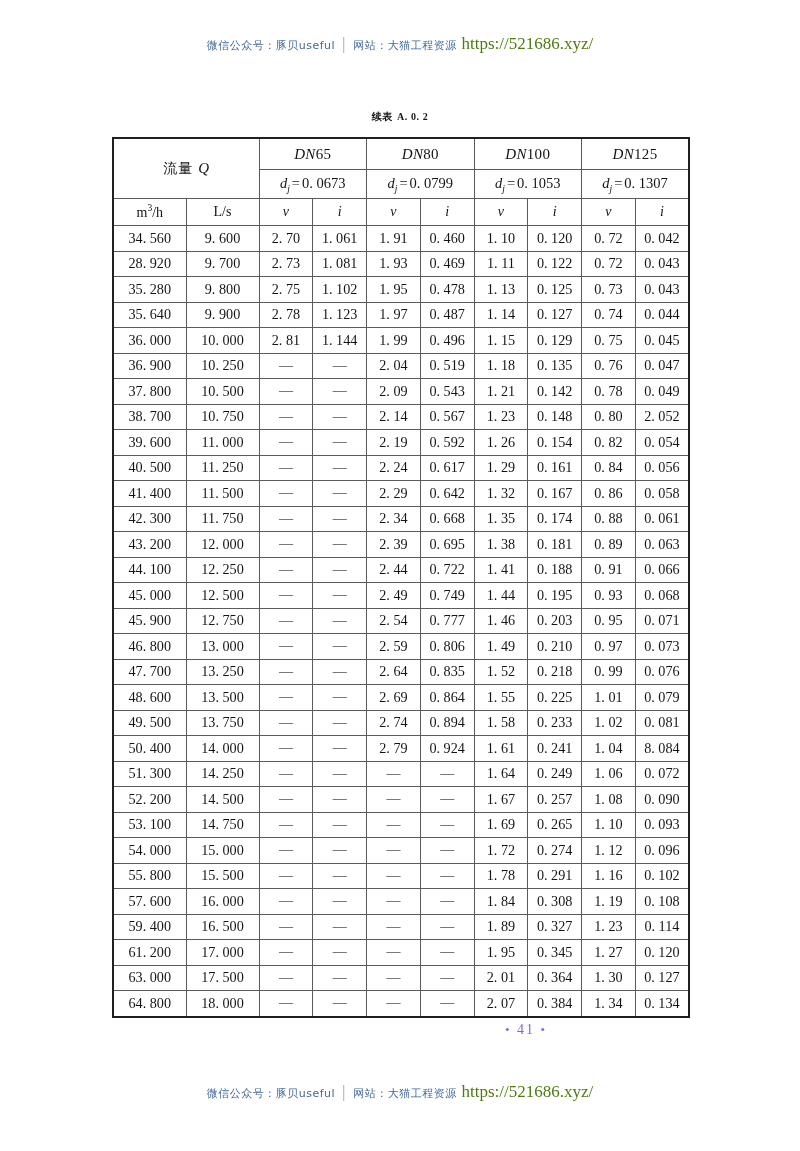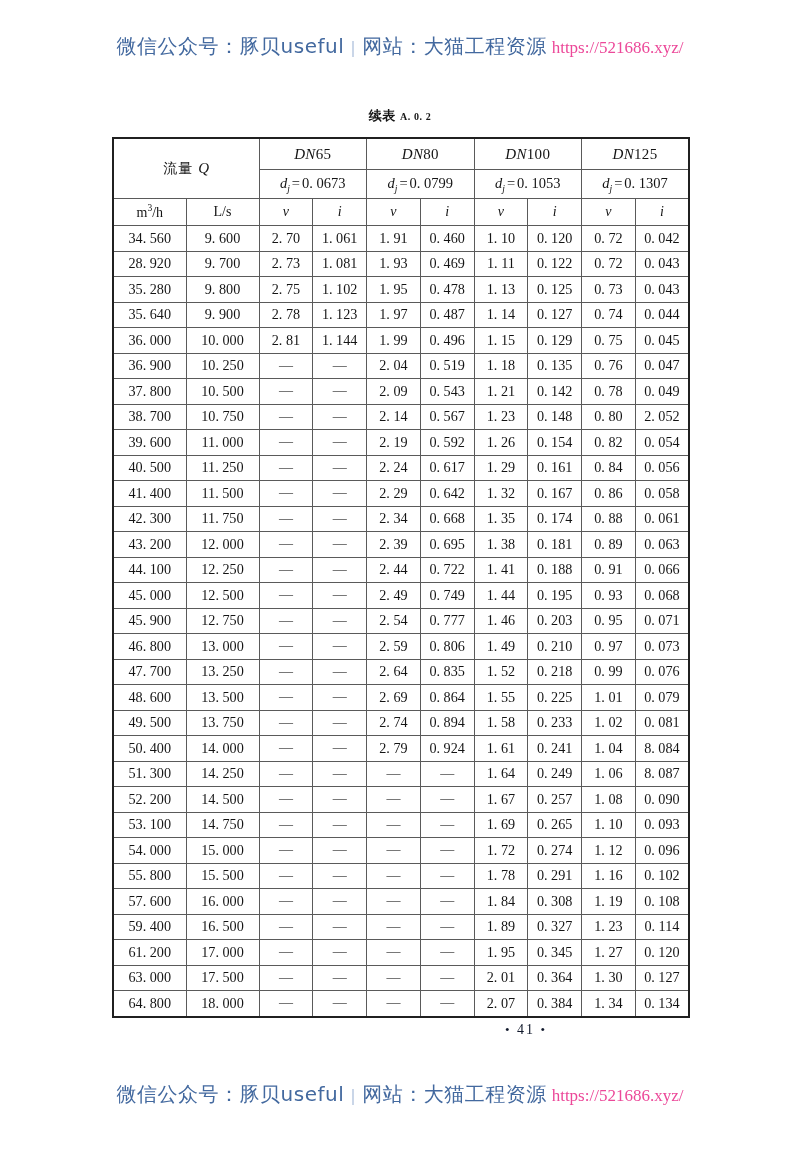--- a/index.html
+++ b/index.html
@@ -26,49 +26,49 @@
     letter-spacing: 0.5px;
     white-space: nowrap;
     color: #4a73b8;
     user-select: none;
   }
   .watermark-top { top: 33px; }
   .watermark-bottom { top: 1081px; }
   .wm-cn {
     color: #43699f;
     font-family: "DejaVu Sans", "Liberation Sans", sans-serif;
-    font-size: 20px;
+    font-size: 11px;
   }
   .wm-sep {
     color: #8fa9cf;
     padding: 0 7px;
     font-weight: 300;
   }
   .wm-url {
-    color: #ec4899;
+    color: #4d7c0f;
     font-family: "Liberation Serif", "DejaVu Serif", serif;
     font-size: 17px;
     letter-spacing: 0px;
   }
 
   
   .table-title {
     position: absolute;
     left: 0;
     top: 107px;
     width: 800px;
     text-align: center;
     font-size: 15px;
     font-weight: bold;
     letter-spacing: 0.6px;
     color: #151515;
   }
   .table-title .tt-cn {
     font-family: Liberation Serif, serif;
-    font-size: 13px;
+    font-size: 10px;
   }
   .table-title .tt-num {
     font-family: "Liberation Serif", "DejaVu Serif", serif;
     font-size: 10px;
     margin-left: 4px;
   }
 
   
   .tbl-wrap {
     position: absolute;
@@ -123,21 +123,21 @@
   col.c-n    { width: 53.75px; }
 
   
   .page-num {
     position: absolute;
     top: 1022px;
     left: 0;
     width: 800px;
     text-align: center;
     font-size: 14px;
-    color: #0f172a;
+    color: #8b5cf6;
     font-family: "Liberation Serif", "DejaVu Serif", serif;
   }
   .page-num .pn-inner { padding-left: 252px; letter-spacing: 2px; }
   .page-num .dot { font-size: 13px; }
 </style>
 </head>
 <body>
 
 <div class="watermark watermark-top">
   <span class="wm-cn">微信公众号：豚贝useful</span><span class="wm-sep">|</span><span class="wm-cn">网站：大猫工程资源</span>
@@ -463,21 +463,21 @@
         <tr>
           <td>51. 300</td>
           <td class=" q-block">14. 250</td>
           <td class="dash grp-start">—</td>
           <td class="dash">—</td>
           <td class="dash grp-start">—</td>
           <td class="dash">—</td>
           <td class=" grp-start">1. 64</td>
           <td>0. 249</td>
           <td class=" grp-start">1. 06</td>
-          <td>8. 087</td>
+          <td>0. 072</td>
         </tr>
         <tr>
           <td>52. 200</td>
           <td class=" q-block">14. 500</td>
           <td class="dash grp-start">—</td>
           <td class="dash">—</td>
           <td class="dash grp-start">—</td>
           <td class="dash">—</td>
           <td class=" grp-start">1. 67</td>
           <td>0. 257</td>

